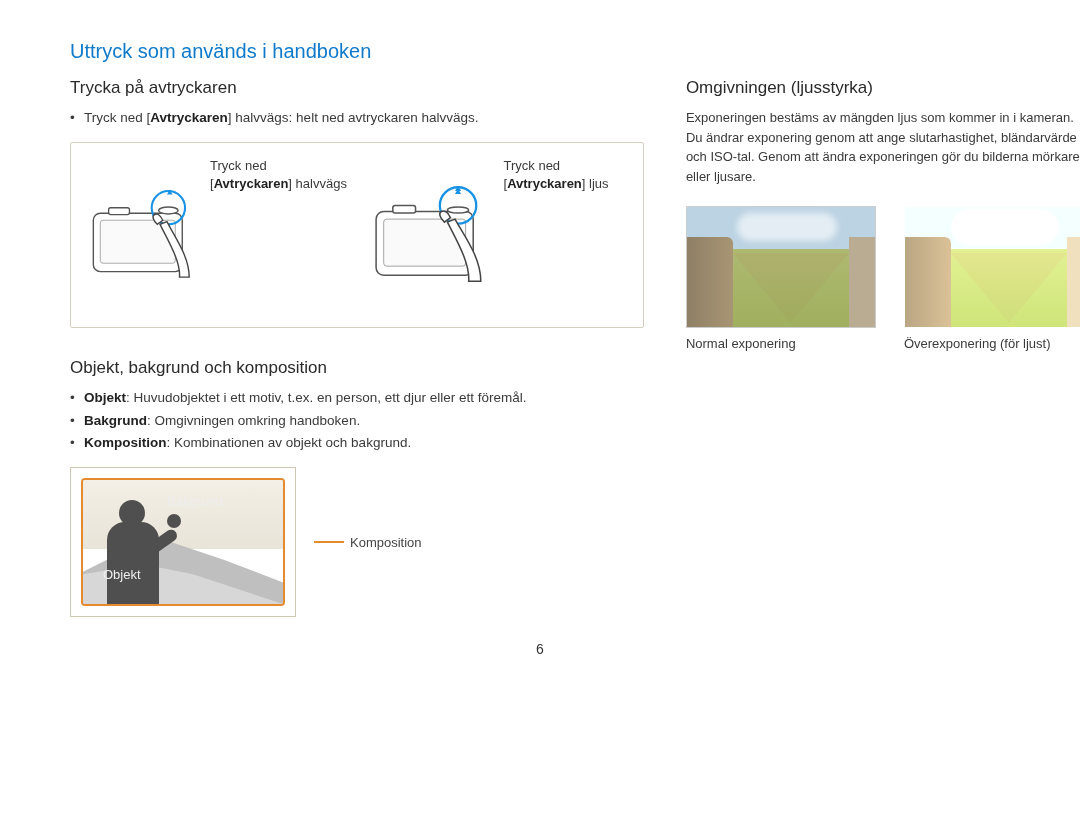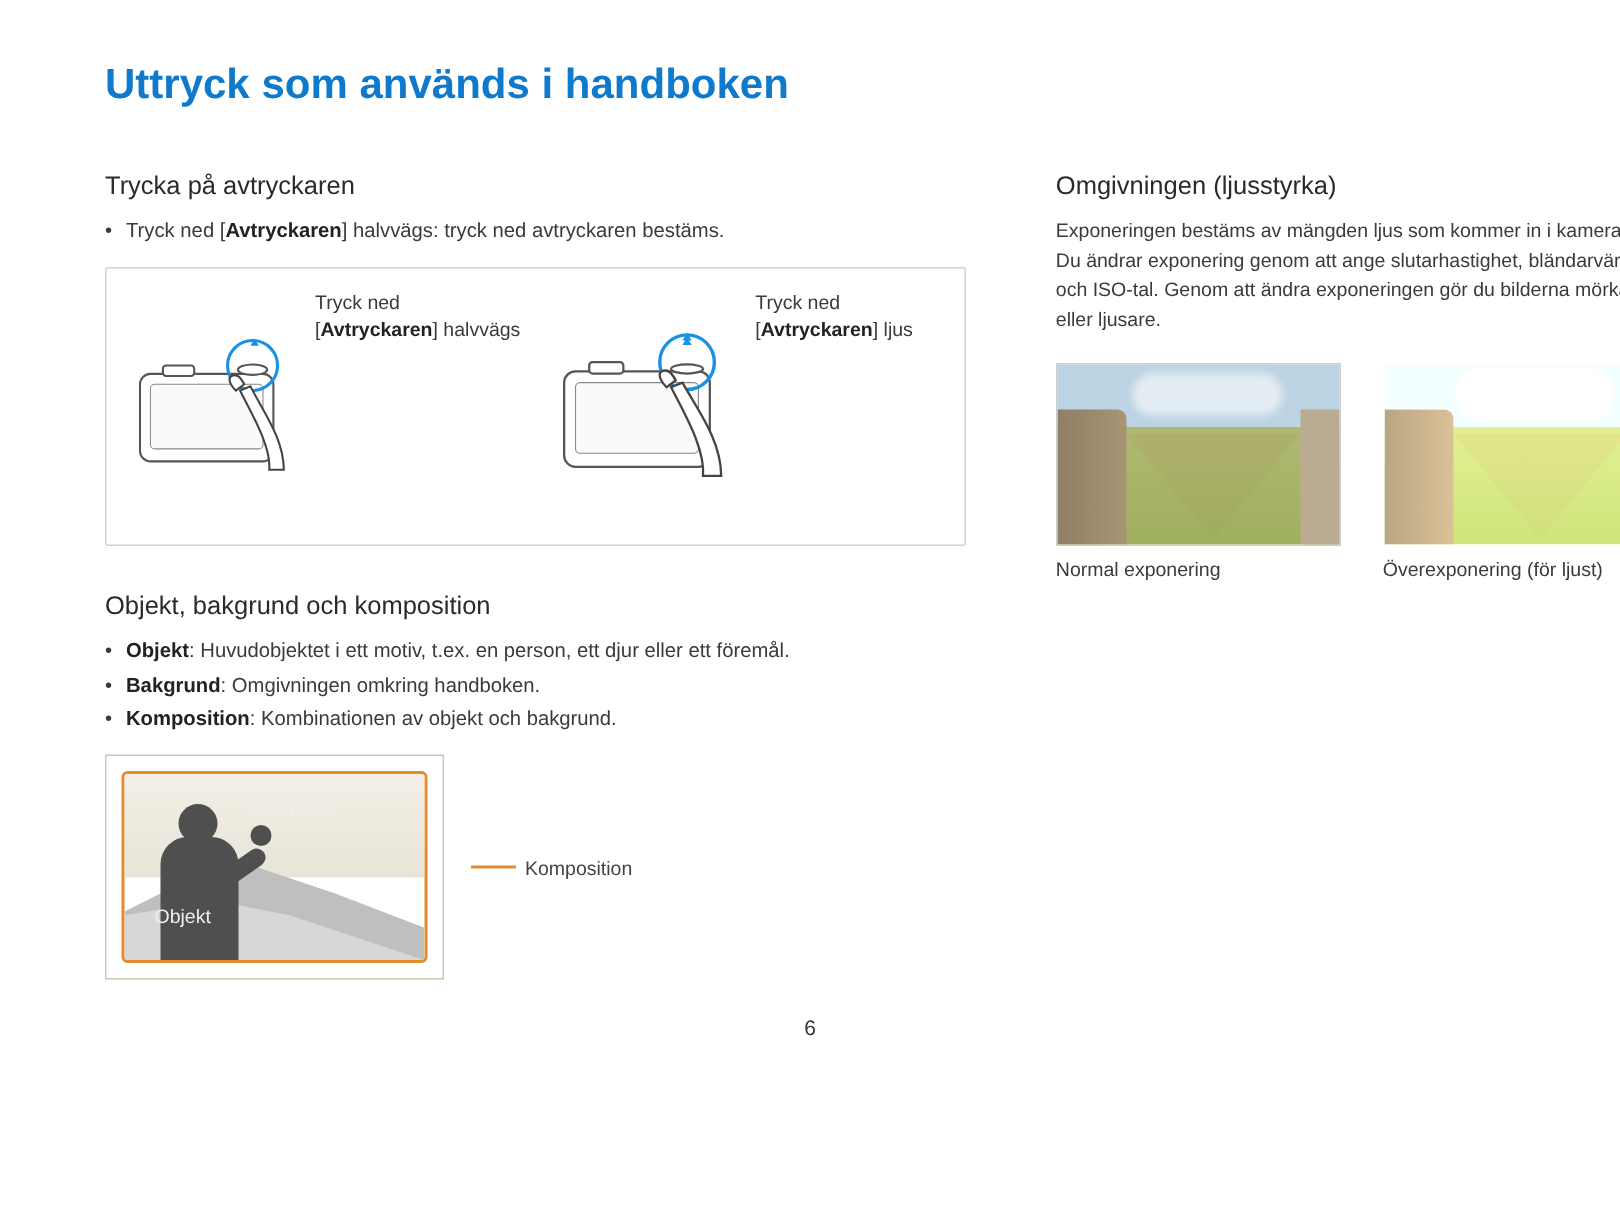--- a/index.html
+++ b/index.html
@@ -7,27 +7,27 @@
     font-family: "Helvetica Neue", Helvetica, Arial, sans-serif;
     background: #ffffff;
     width: 1080px;
     height: 815px;
     padding: 40px 70px 20px 70px;
     color: #3a3a3a;
     font-weight: 300;
   }
   h1.page-title {
     color: #0f7acc;
-    font-size: 28px;
-    font-weight: 700;
-    margin-bottom: 42px;
+    font-size: 20px;
+    font-weight: 400;
+    margin-bottom: 15px;
   }
   .columns {
     display: flex;
-    gap: 60px;
+    gap: 42px;
   }
   .col { flex: 1; }
   .section-heading {
     font-size: 17px;
     font-weight: 400;
     color: #2a2a2a;
     margin-bottom: 10px;
   }
   ul.bullets { list-style: none; margin-bottom: 14px; }
   ul.bullets li {
@@ -147,21 +147,21 @@
 <body>
 
 <h1 class="page-title">Uttryck som används i handboken</h1>
 
 <div class="columns">
   <div class="col">
 
     <div class="section-heading">Trycka på avtryckaren</div>
     <ul class="bullets">
       <li>
-        <span>Tryck ned [</span><span class="strong">Avtryckaren</span><span>] halvvägs: tryck ned avtryckaren bestäms.</span>
+        <span>Tryck ned [</span><span class="strong">Avtryckaren</span><span>] halvvägs: helt ned avtryckaren halvvägs.</span>
       </li>
     </ul>
 
     <div class="figure-box">
       <div class="fig-col">
         <svg class="cam camera-illus" viewBox="0 0 180 150">
           <rect x="12" y="48" width="128" height="84" rx="10" fill="#fff" stroke="#555" stroke-width="2"></rect>
           <rect x="22" y="58" width="108" height="62" rx="4" fill="#fafafa" stroke="#888"></rect>
           <rect x="34" y="40" width="30" height="10" rx="3" fill="#fff" stroke="#555" stroke-width="2"></rect>
           <circle cx="120" cy="40" r="24" fill="none" stroke="#1892e5" stroke-width="3"></circle>

